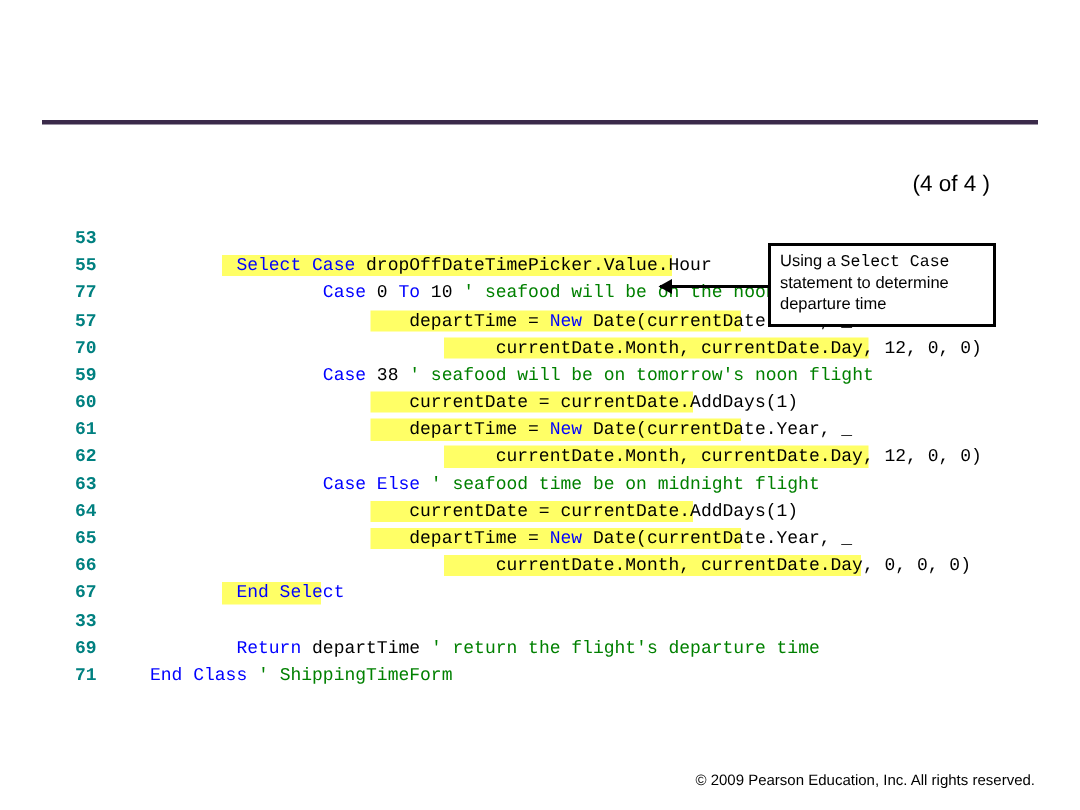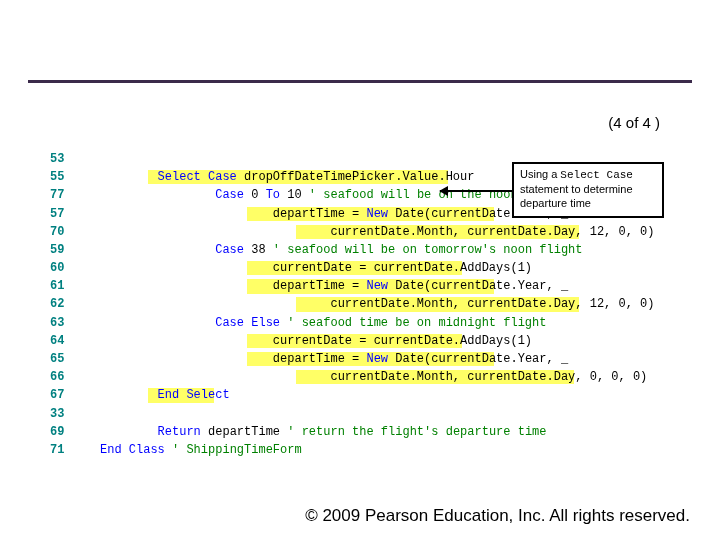--- a/index.html
+++ b/index.html
@@ -93,21 +93,21 @@
     left: -1px;
     top: -4px;
     border-right: 9px solid #000;
     border-top: 5px solid transparent;
     border-bottom: 5px solid transparent;
   }
   .footer {
     position: absolute;
     bottom: 14px;
     right: 30px;
-    font-size: 17px;
+    font-size: 10px;
     color: #000;
   }
   .copy { font-family: Arial, sans-serif; }
 </style>
 </head>
 <body>
 
 <div class="hr"></div>
 
 <div class="pager">(4 of 4 )</div>

